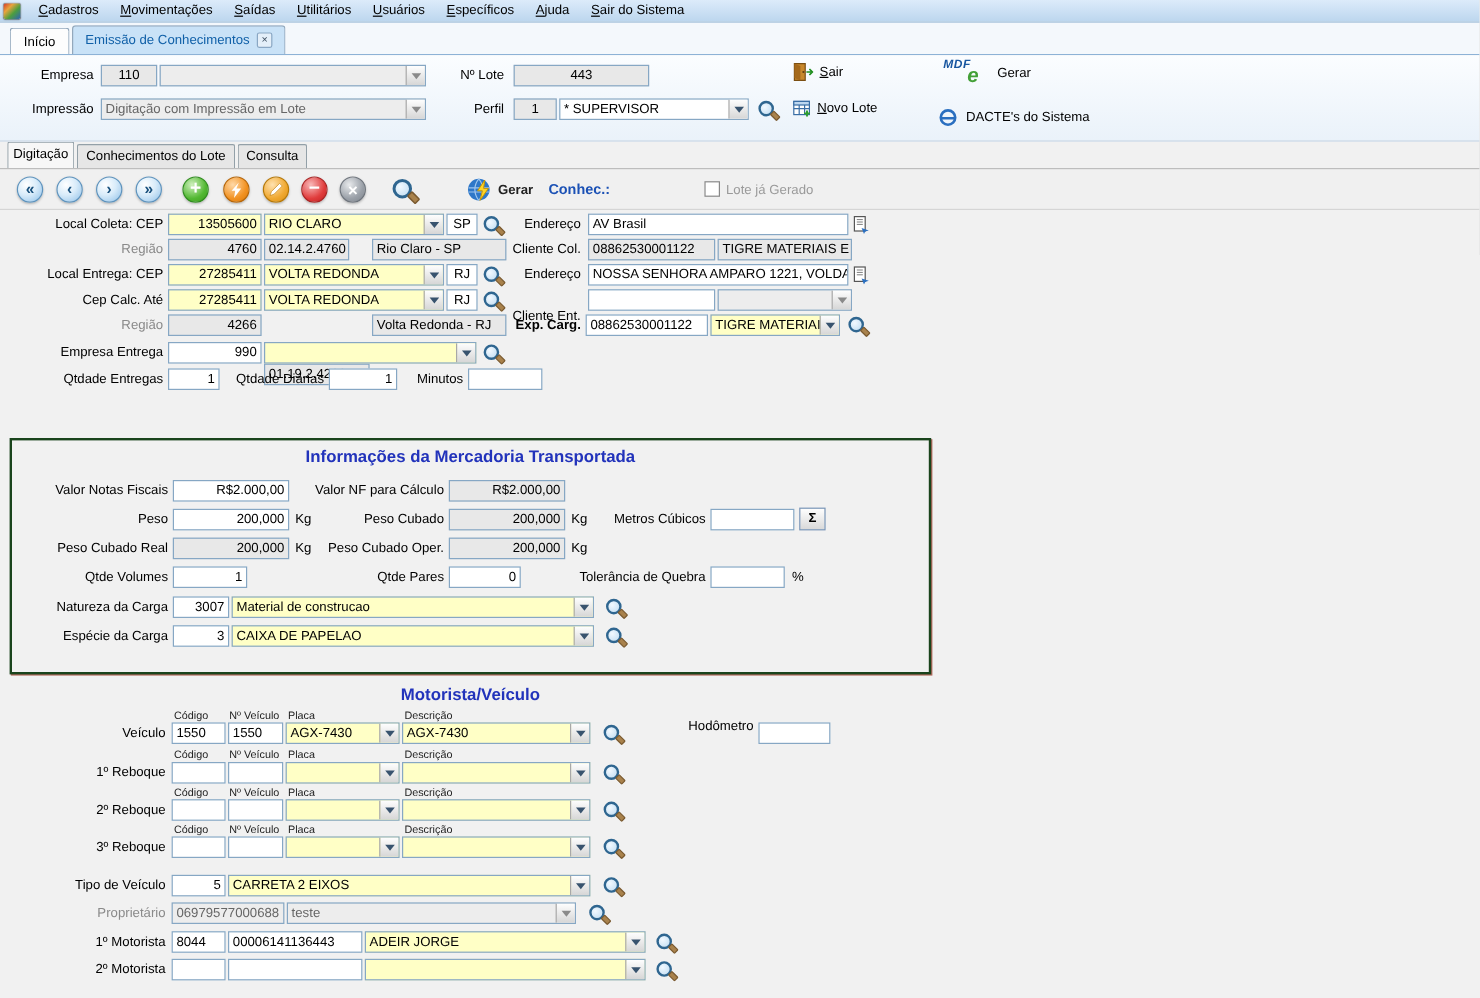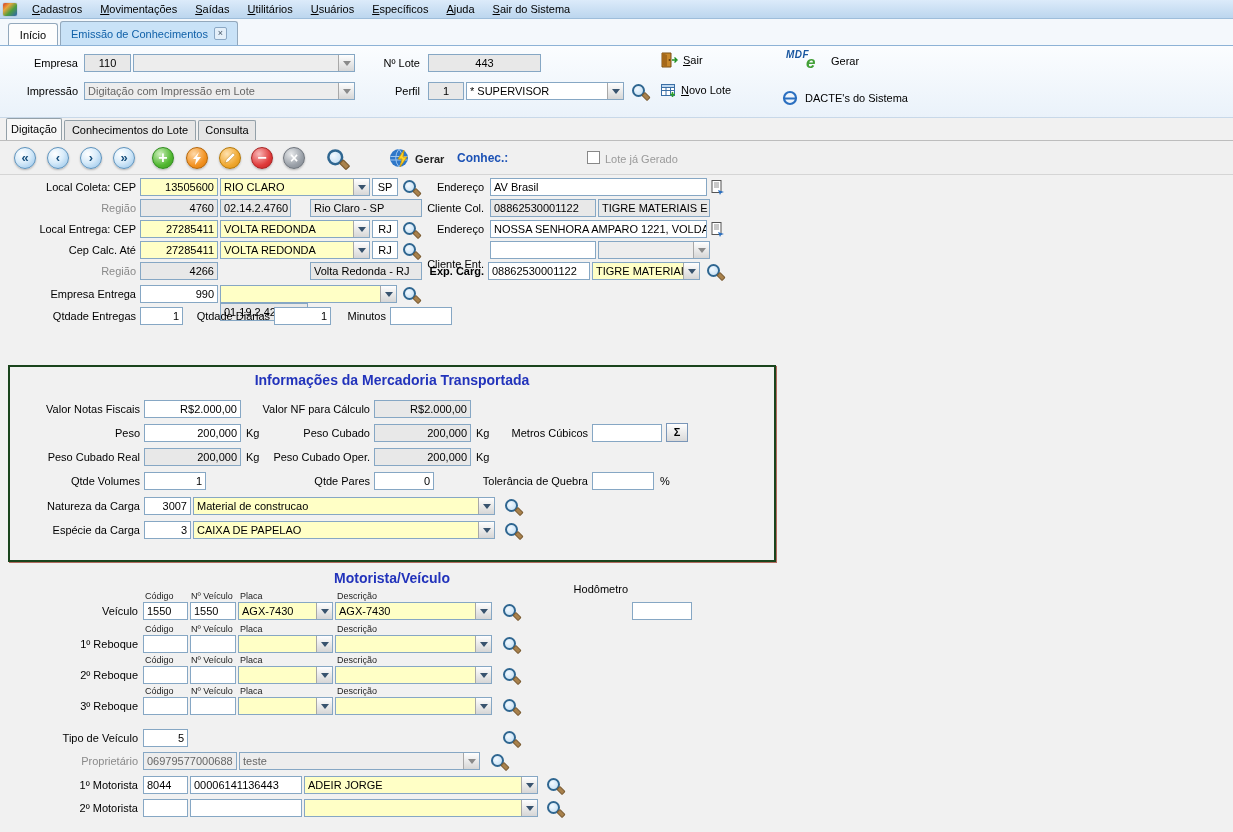--- a/index.html
+++ b/index.html
@@ -328,21 +328,21 @@
   <div class="lbl" style="left:0;top:603px;width:138px;">Veículo</div>
   <div class="fld" style="left:143px;top:602px;width:45px;">1550</div>
   <div class="fld" style="left:190px;top:602px;width:46px;">1550</div>
   <div class="cmb y" style="left:238px;top:602px;width:95px;">
     <span>AGX-7430</span><span class="arr"></span>
   </div>
   <div class="cmb y" style="left:335px;top:602px;width:157px;">
     <span>AGX-7430</span><span class="arr"></span>
   </div>
   <span class="mag" style="left:502px;top:603px;"></span>
-  <div class="lbl" style="left:558px;top:581px;width:70px;">Hodômetro</div>
+  <div class="lbl" style="left:558px;top:597px;width:70px;">Hodômetro</div>
   <div class="fld" style="left:632px;top:602px;width:60px;"></div>
 
   <span class="colhdr" style="left:145px;top:624px;">Código</span>
   <span class="colhdr" style="left:191px;top:624px;">Nº Veículo</span>
   <span class="colhdr" style="left:240px;top:624px;">Placa</span>
   <span class="colhdr" style="left:337px;top:624px;">Descrição</span>
   <div class="lbl" style="left:0;top:636px;width:138px;">1º Reboque</div>
   <div class="fld" style="left:143px;top:635px;width:45px;"></div>
   <div class="fld" style="left:190px;top:635px;width:46px;"></div>
   <div class="cmb y" style="left:238px;top:635px;width:95px;">
@@ -378,20 +378,23 @@
   <div class="cmb y" style="left:238px;top:697px;width:95px;">
     <span></span><span class="arr"></span>
   </div>
   <div class="cmb y" style="left:335px;top:697px;width:157px;">
     <span></span><span class="arr"></span>
   </div>
   <span class="mag" style="left:502px;top:698px;"></span>
 
   <div class="lbl" style="left:0;top:730px;width:138px;">Tipo de Veículo</div>
   <div class="fld r" style="left:143px;top:729px;width:45px;">5</div>
+  <div class="cmb y" style="left:190px;top:729px;width:302px;">
+    <span>CARRETA 2 EIXOS</span><span class="arr"></span>
+  </div>
   <span class="mag" style="left:502px;top:730px;"></span>
 
   <div class="lbl gray" style="left:0;top:753px;width:138px;">Proprietário</div>
   <div class="fld d" style="left:143px;top:752px;width:94px;">06979577000688</div>
   <div class="cmb d" style="left:239px;top:752px;width:241px;">
     <span>teste</span><span class="arr"></span>
   </div>
   <span class="mag" style="left:490px;top:753px;"></span>
 
   <div class="lbl" style="left:0;top:777px;width:138px;">1º Motorista</div>

